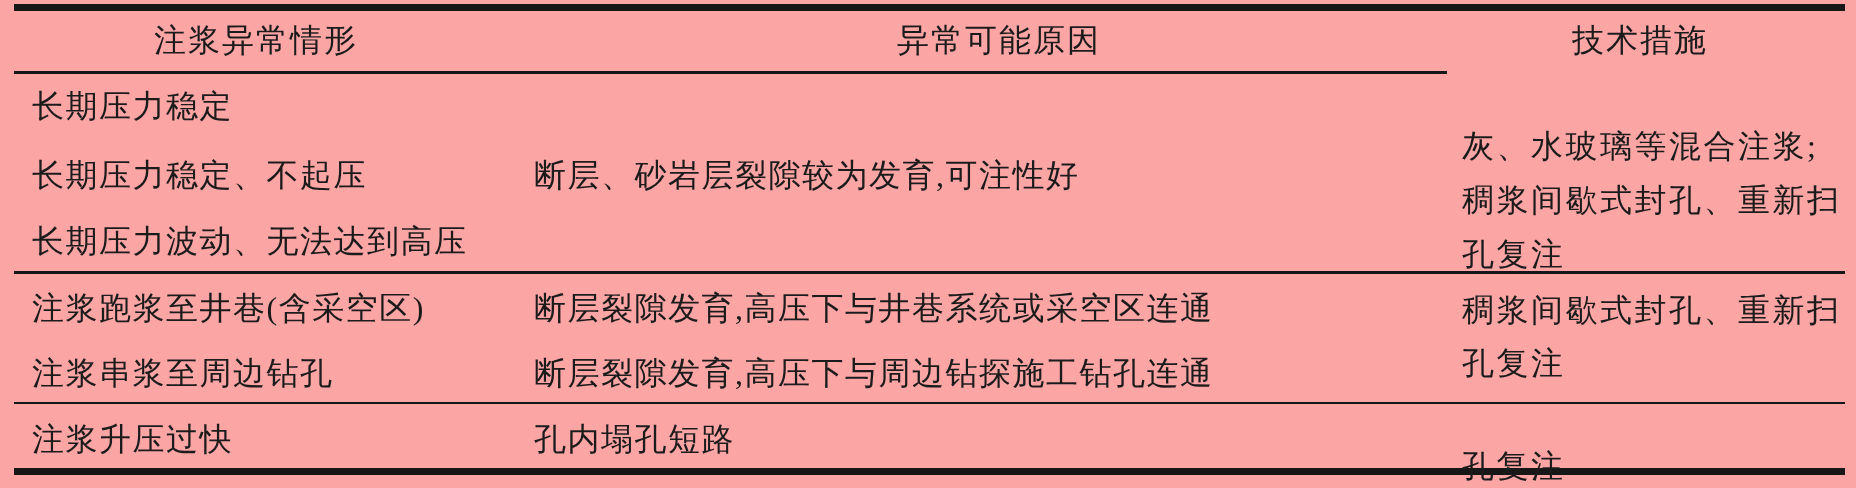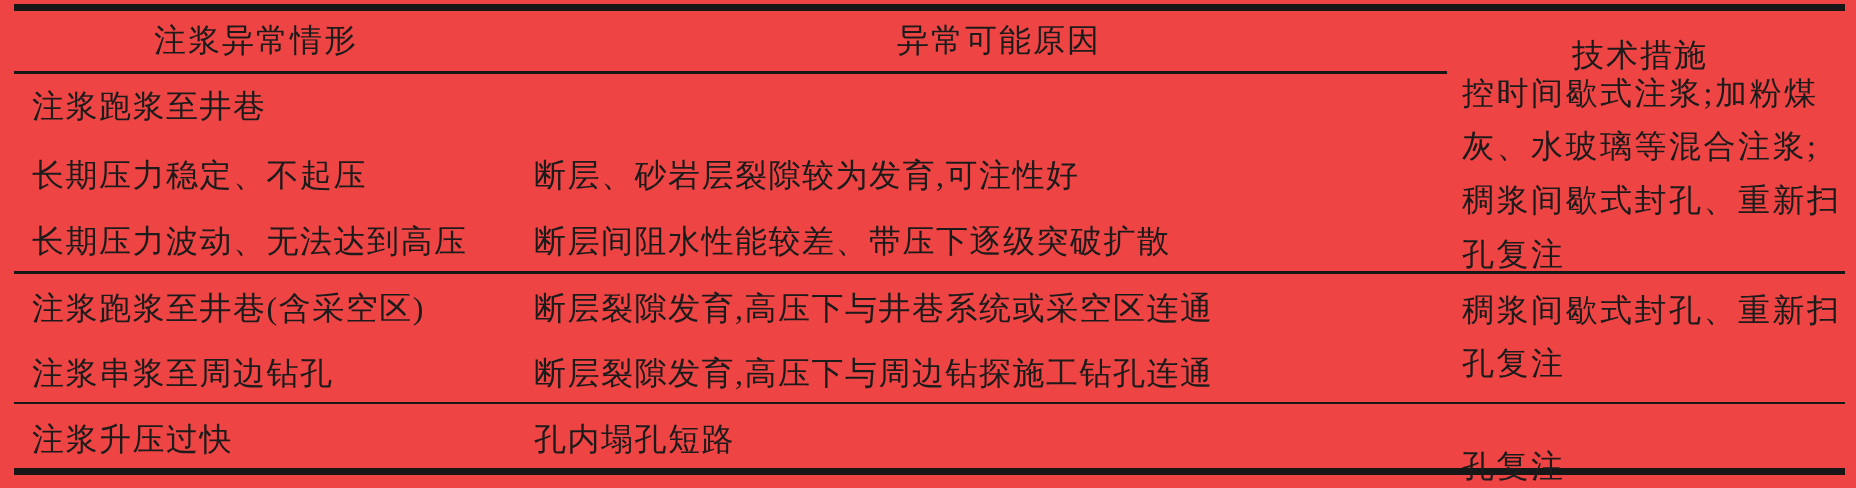--- a/index.html
+++ b/index.html
@@ -1,29 +1,29 @@
 <!DOCTYPE html>
 <html><head>
 <meta charset="utf-8">
 <style>
   html,body{margin:0;padding:0;background:#ffffff;}
   .page{
-    position:relative;width:1856px;height:488px;background:#ef4444;
+    position:relative;width:1856px;height:488px;background:#fca5a5;
     font-family:"Liberation Serif","DejaVu Serif",serif;
     color:#1b1b1b;overflow:hidden;
   }
   .rule{position:absolute;background:#171717;z-index:1;}
   .rule-top    {left:14px;width:1831px;top:4px;height:7px;}
   .rule-header {left:14px;width:1433px;top:71px;height:3px;}
   .rule-div1   {left:14px;width:1831px;top:271px;height:3px;}
   .rule-div2   {left:14px;width:1831px;top:402px;height:2px;}
   .rule-bottom {left:14px;width:1831px;top:468px;height:7px;}
   .txt{position:absolute;white-space:nowrap;font-size:32px;line-height:34px;letter-spacing:1.5px;z-index:2;}
   .hdr{letter-spacing:2px;transform:translateX(-50%);top:23px;}
-  .h1{left:256px;} .h2{left:971px;margin-left:28px;} .h3{left:1640px;margin-top:15px;}
+  .h1{left:256px;} .h2{left:971px;margin-left:28px;} .h3{left:1640px;}
   .c1{left:32px;} .c2{left:534px;}
   .r1{top:89px;} .r2{top:158px;} .r3{top:224px;}
   .r4{top:291px;} .r5{top:356px;} .r6{top:422px;}
   .c3{left:1462px;letter-spacing:2.5px;}
   .m1{top:76px;} .m2{top:129px;} .m3{top:183px;} .m4{top:237px;}
   .m5{top:293px;} .m6{top:346px;}
   .m7{top:391px;} .m8{top:449px;}
 </style>
 </head>
 <body>
@@ -33,38 +33,36 @@
   <div class="rule rule-top"></div>
   <div class="rule rule-header"></div>
   <div class="rule rule-div1"></div>
   <div class="rule rule-div2"></div>
   <div class="rule rule-bottom"></div>
 
   <div class="txt hdr h1">注浆异常情形</div>
   <div class="txt hdr h2">异常可能原因</div>
   <div class="txt hdr h3">技术措施</div>
 
-  <div class="txt c1 r1">注浆跑浆至井巷</div>
+  <div class="txt c1 r1">长期压力稳定</div>
 
   <div class="txt c1 r2">长期压力稳定、不起压</div>
   <div class="txt c2 r2">断层、砂岩层裂隙较为发育,可注性好</div>
 
   <div class="txt c1 r3">长期压力波动、无法达到高压</div>
-  <div class="txt c2 r3">断层间阻水性能较差、带压下逐级突破扩散</div>
 
   <div class="txt c1 r4">注浆跑浆至井巷(含采空区)</div>
   <div class="txt c1 r5">注浆串浆至周边钻孔</div>
 
   <div class="txt c2 r4">断层裂隙发育,高压下与井巷系统或采空区连通</div>
   <div class="txt c2 r5">断层裂隙发育,高压下与周边钻探施工钻孔连通</div>
 
   <div class="txt c2 r6">孔内塌孔短路</div>
   <div class="txt c1 r6">注浆升压过快</div>
 
-  <div class="txt c3 m1">控时间歇式注浆;加粉煤</div>
   <div class="txt c3 m2">灰、水玻璃等混合注浆;</div>
   <div class="txt c3 m3">稠浆间歇式封孔、重新扫</div>
   <div class="txt c3 m4">孔复注</div>
   <div class="txt c3 m5">稠浆间歇式封孔、重新扫</div>
   <div class="txt c3 m6">孔复注</div>
   <div class="txt c3 m8">孔复注</div>
 
 </div>
 
 </body></html>

